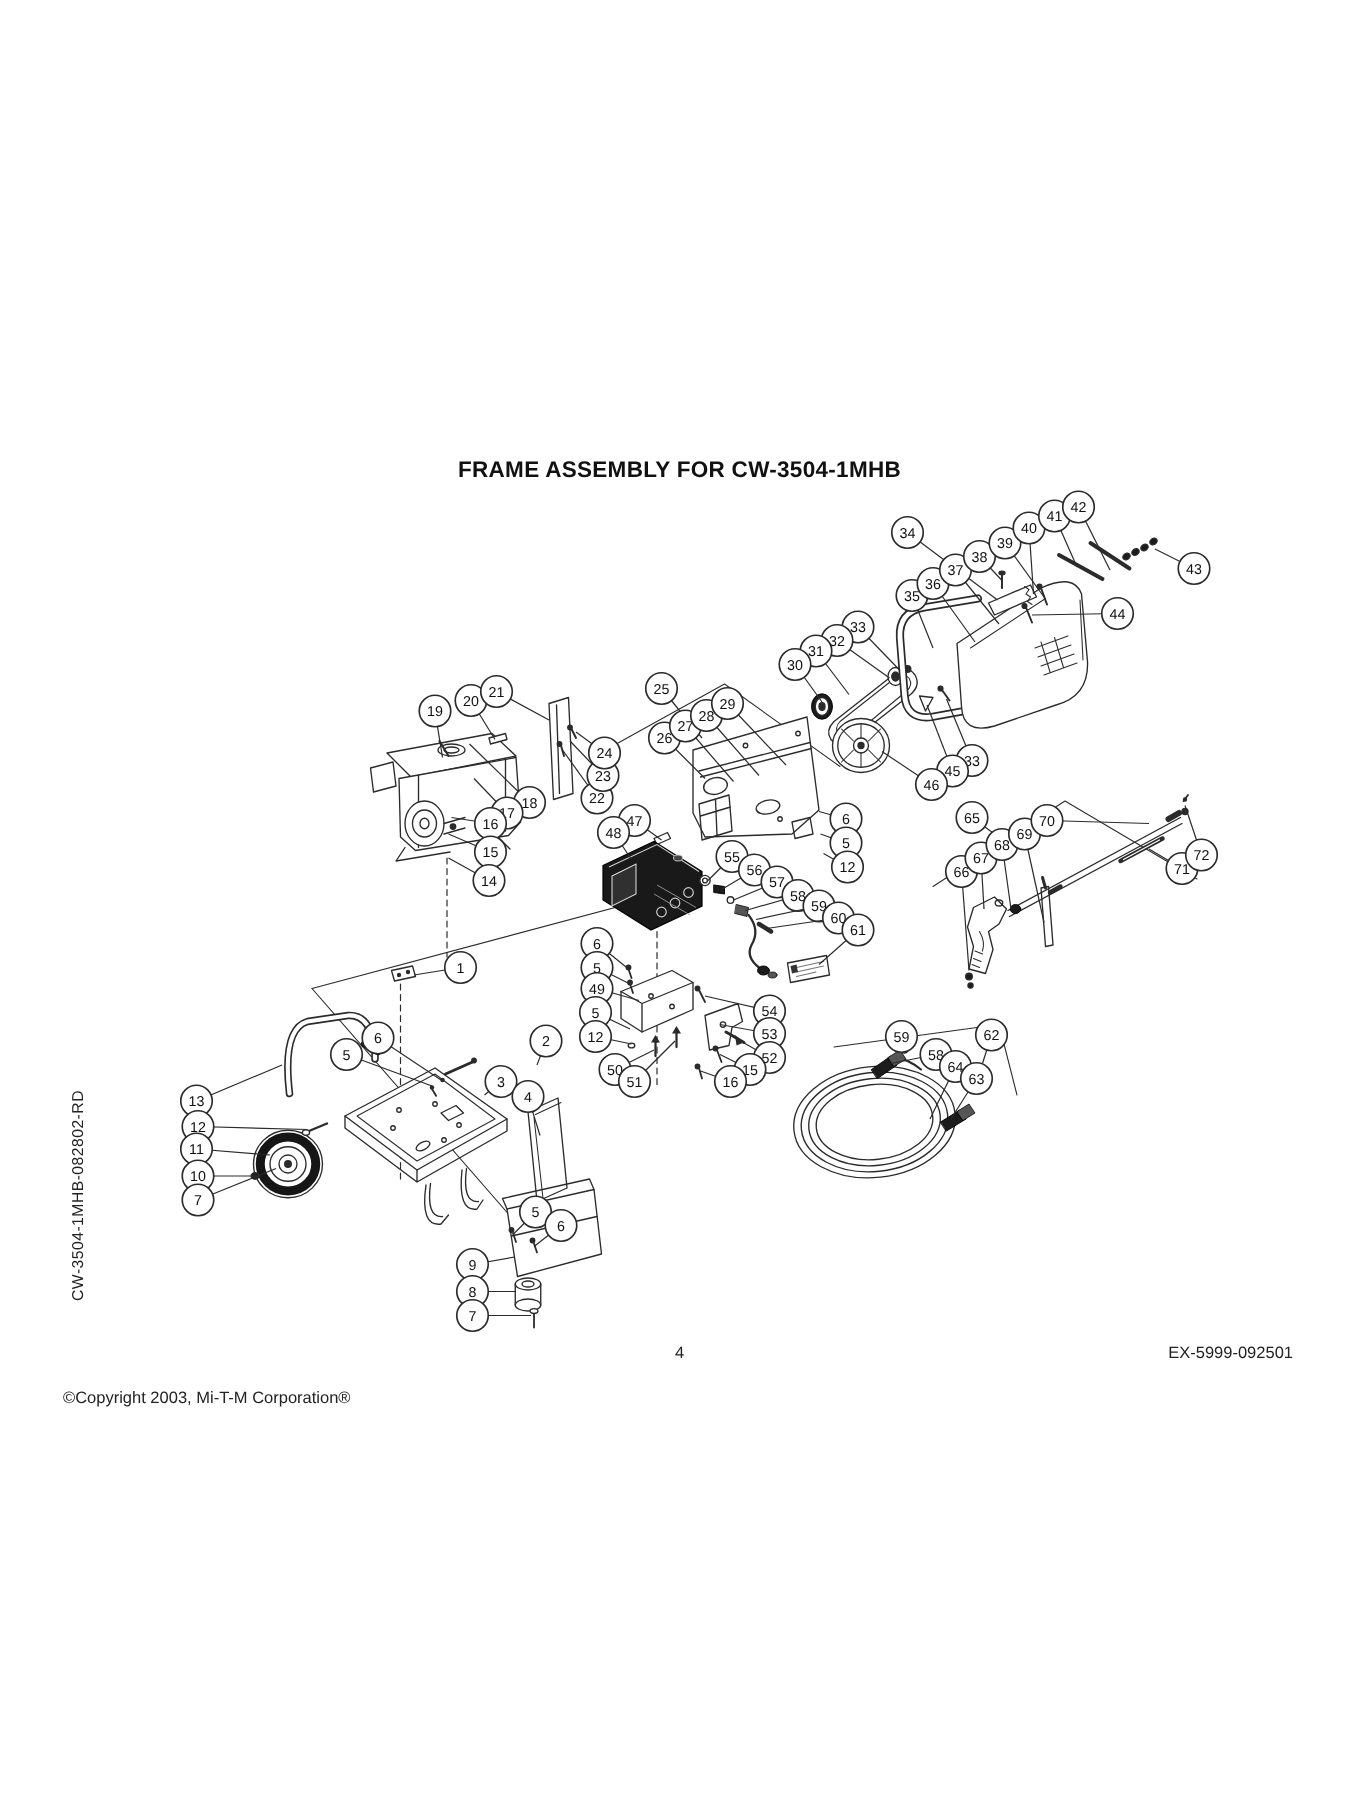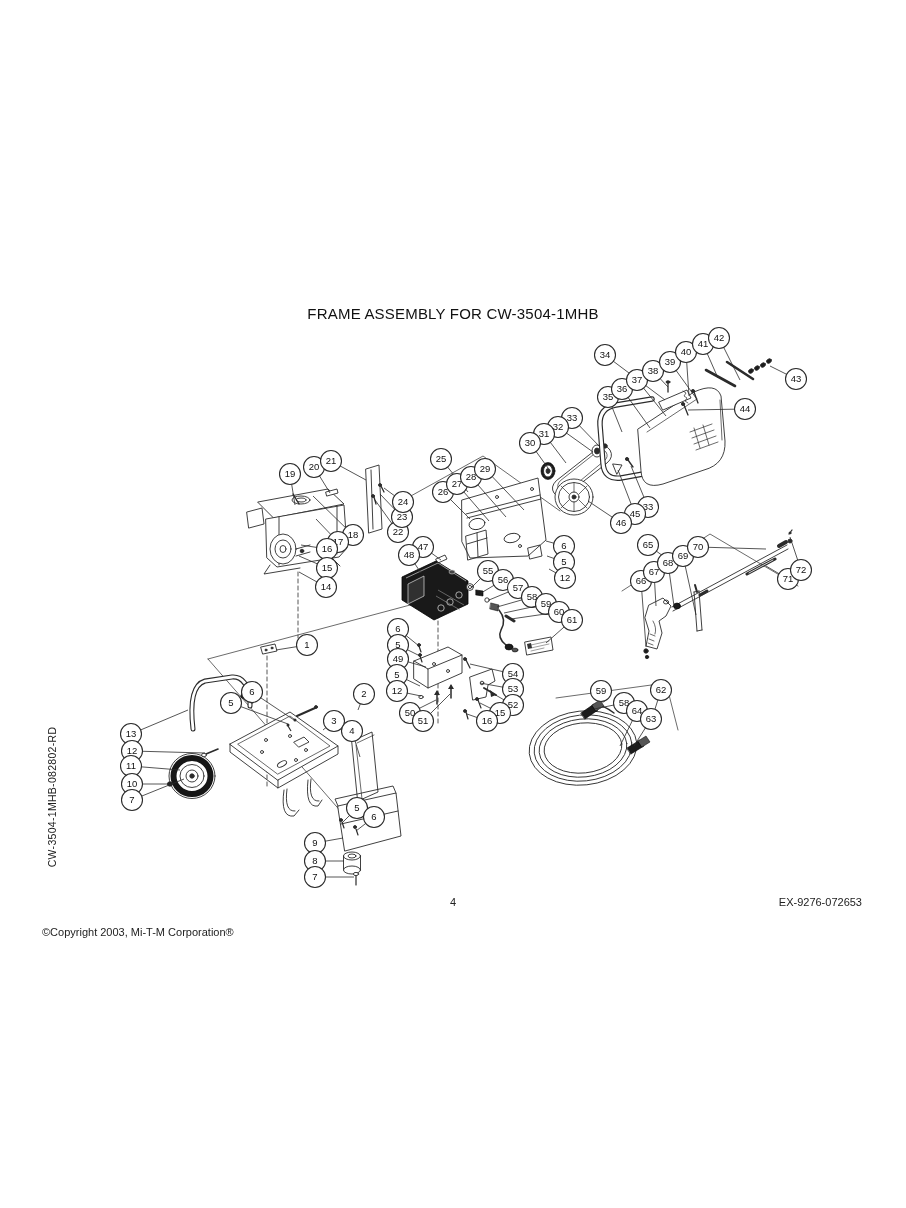--- a/index.html
+++ b/index.html
@@ -1,19 +1,19 @@
 <!DOCTYPE html>
 <html style="--ink: #2b2b2b; --paper: #ffffff;"><head>
 <meta charset="utf-8">
 <style>
   html,body{margin:0;padding:0}
   body{width:906px;height:1208px;background:var(--paper,#fff);position:relative;overflow:hidden;
        font-family:"Liberation Sans",sans-serif;color:#111}
   .title{position:absolute;top:305px;left:0;right:0;text-align:center;
-         font-weight:normal;font-size:15px;letter-spacing:.2px}
+         font-weight:bold;font-size:15px;letter-spacing:.2px}
   .side-label{position:absolute;left:52px;top:797px;transform:translate(-50%,-50%) rotate(-90deg);
               font-size:10.5px;color:#222;white-space:nowrap;letter-spacing:.3px}
   .footer-left{position:absolute;left:42px;top:926px;font-size:11px;color:#222}
   .footer-page{position:absolute;left:0;right:0;top:896px;text-align:center;font-size:11px;color:#222}
   .footer-right{position:absolute;right:44px;top:896px;font-size:11px;color:#222}
   svg.diagram{position:absolute;left:0;top:0}
   .art{stroke:var(--ink,#2b2b2b);fill:none;stroke-width:.9;stroke-linecap:round;stroke-linejoin:round}
   .thin{stroke-width:.7}
   .dash{stroke-dasharray:4 3;stroke-width:.8}
   .fillw{fill:#fff}
@@ -24,21 +24,21 @@
   .callout-num{font-family:"Liberation Sans",sans-serif;font-size:9.5px;fill:#111;
                text-anchor:middle}
 </style>
 </head>
 <body>
 
 <div class="title">FRAME ASSEMBLY FOR CW-3504-1MHB</div>
 <div class="side-label">CW-3504-1MHB-082802-RD</div>
 <div class="footer-left">©Copyright  2003, Mi-T-M Corporation®</div>
 <div class="footer-page">4</div>
-<div class="footer-right">EX-9276-072653</div>
+<div class="footer-right">EX-5999-092501</div>
 
 <svg class="diagram" width="906" height="1208" viewBox="0 0 906 1208">
 
   <g class="art thin">
     <path d="M400,502 L483,456 L560,511"></path>
     <path d="M208,659 L470,589"></path>
     <path d="M208,659 L350,822"></path>
     <path d="M622,591 L710,534 L798,586"></path>
     <path d="M556,698 L666,683 L678,730"></path>
   </g>

